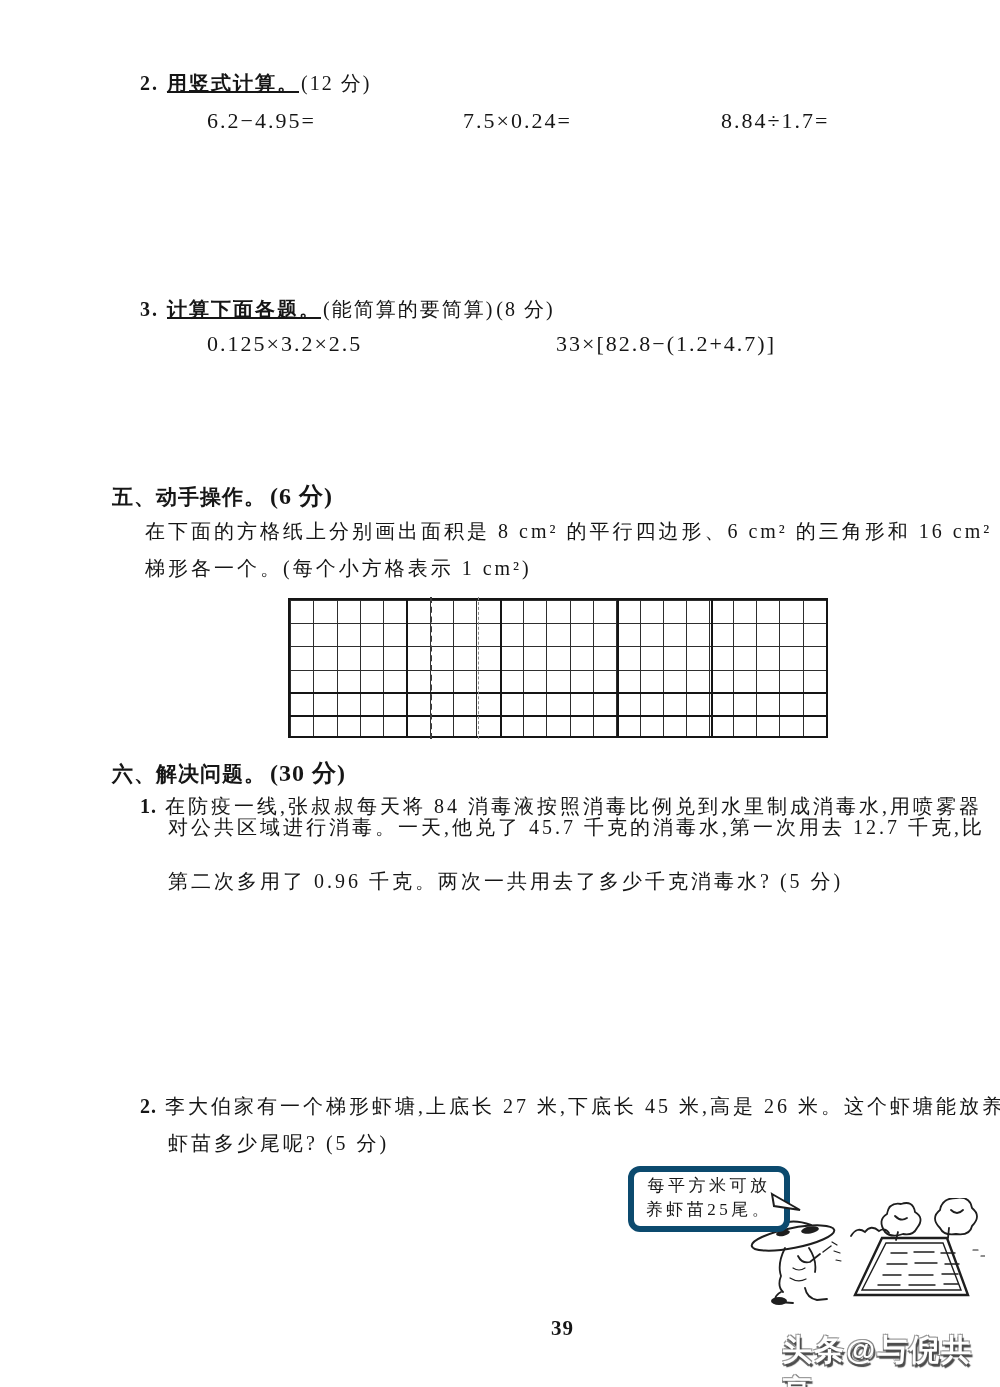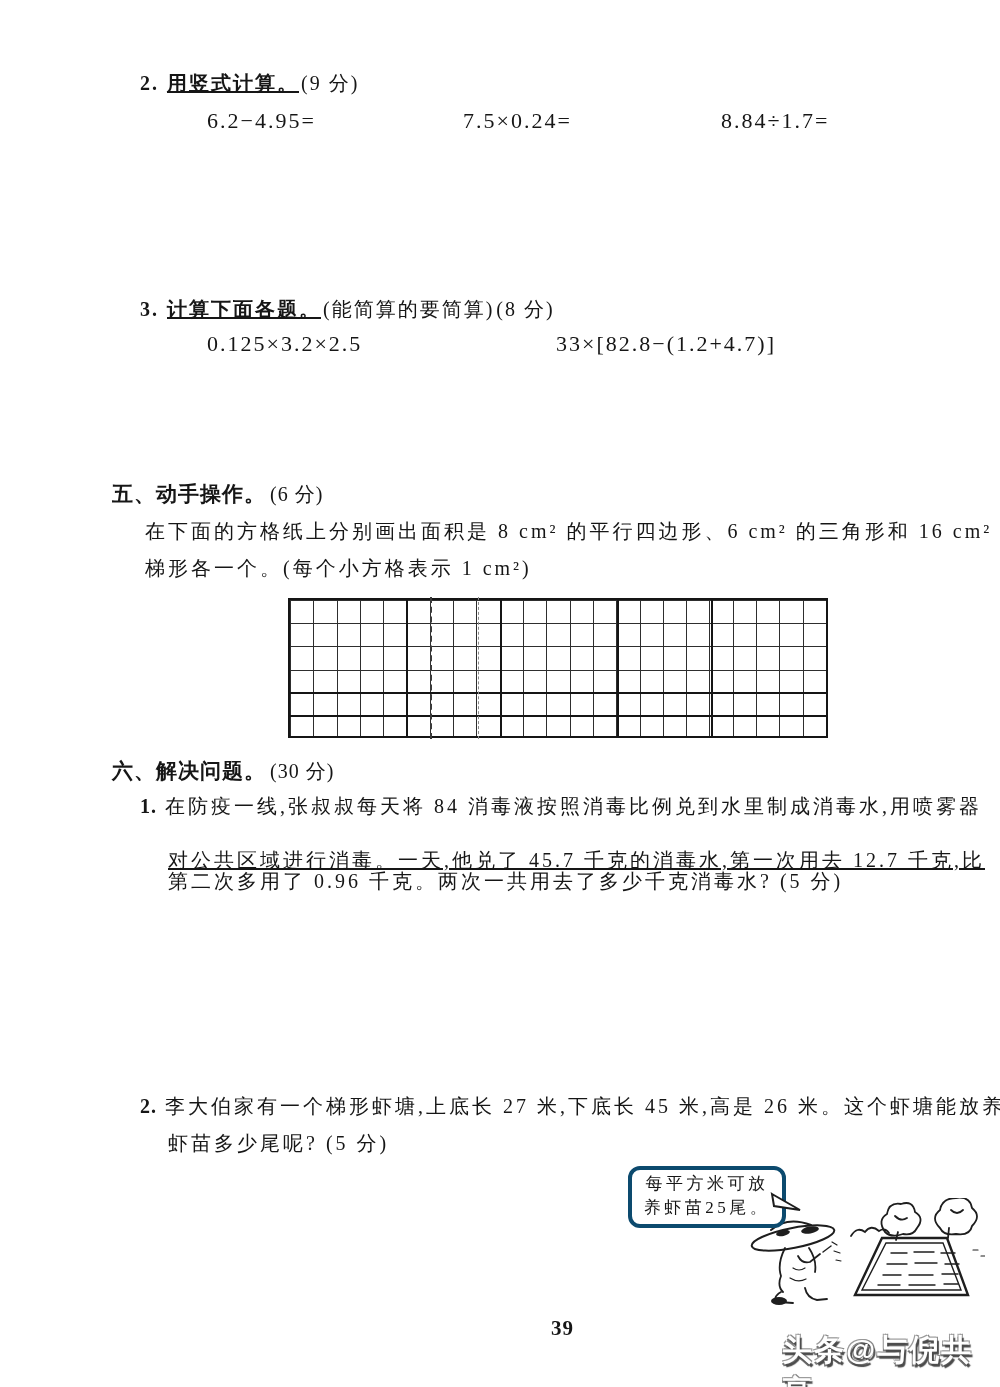--- a/index.html
+++ b/index.html
@@ -11,58 +11,58 @@
   
   .cn{font-size:20px;letter-spacing:3px;line-height:26px;}
   .cn .num{font-weight:bold;letter-spacing:1px;margin-right:8px;}
   
   .subhead{font-size:20px;letter-spacing:2px;}
   .subhead .num{font-weight:bold;margin-right:8px;}
   .subhead .ttl{font-weight:bold;text-decoration:underline;}
   .subhead .pts{font-weight:normal;margin-left:2px;}
   
   .bighead{font-family:"Liberation Sans","DejaVu Sans",sans-serif;font-size:21px;font-weight:bold;letter-spacing:1px;}
-  .bighead .pts{font-family:"Liberation Serif","DejaVu Serif",serif;font-weight:normal;font-size:20px;margin-left:4px;}
+  .bighead .pts{font-family:"Liberation Serif","DejaVu Serif",serif;font-weight:bold;font-size:24px;margin-left:4px;}
   
   .math{font-size:22px;letter-spacing:2px;margin-left:41px;}
   
   #grid{
     position:absolute;left:288px;top:598px;width:540px;height:140px;
     border:2.5px solid #151515;box-sizing:border-box;
     background-image:
       repeating-linear-gradient(to right,#2e2e2e 0 1px,transparent 1px 23.3px),
       repeating-linear-gradient(to bottom,#2e2e2e 0 1px,transparent 1px 23.2px);
   }
   .gv{position:absolute;top:0;bottom:0;width:2px;background:#151515;}
   .gh{position:absolute;left:0;right:0;height:2px;background:#151515;}
   .fold1{position:absolute;top:-3px;bottom:-3px;left:140px;width:0;border-left:2px dashed #3a3a3a;}
   .fold2{position:absolute;top:-3px;bottom:-3px;left:188px;width:0;border-left:1px dashed #8a8a8a;}
   
   #bubble{
     position:absolute;left:628px;top:1166px;width:150px;height:52px;
-    border:4px solid #0c4a6e;border-radius:12px;background:#fff;
+    border:6px solid #0c4a6e;border-radius:12px;background:#fff;
     font-size:17px;letter-spacing:3.5px;line-height:24px;text-align:center;
     padding-top:2px;box-sizing:content-box;z-index:2;
   }
   #bubble-tail{position:absolute;left:770px;top:1188px;z-index:3;}
   
   #page-number{position:absolute;left:551px;top:1316px;font-size:21px;font-weight:bold;letter-spacing:1px;}
   #watermark{
     position:absolute;left:782px;top:1330px;
     font-family:"Liberation Sans","DejaVu Sans",sans-serif;
     font-size:30px;font-weight:bold;letter-spacing:2px;color:#ffffff;
     text-shadow:2px 3px 1px #4a4a4a,-1px -1px 0 #9a9a9a,1px -1px 0 #888888,-1px 2px 0 #777777;
   }
   svg{display:block;}
 </style>
 </head>
 <body>
 
 <div class="abs subhead" style="left:140px;top:70px;">
-  <span class="num">2.</span><span class="ttl">用竖式计算。</span><span class="pts">(9 分)</span>
+  <span class="num">2.</span><span class="ttl">用竖式计算。</span><span class="pts">(12 分)</span>
 </div>
 <div class="abs math" style="left:166px;top:108px;">6.2−4.95=</div>
 <div class="abs math" style="left:422px;top:108px;">7.5×0.24=</div>
 <div class="abs math" style="left:680px;top:108px;text-align:center;">8.84÷1.7=</div>
 
 <div class="abs subhead" style="left:140px;top:296px;text-align:center;">
   <span class="num">3.</span><span class="ttl">计算下面各题。</span><span class="pts">(能简算的要简算)</span><span class="pts">(8 分)</span>
 </div>
 <div class="abs math" style="left:166px;top:331px;">0.125×3.2×2.5</div>
 <div class="abs math" style="left:515px;top:331px;">33×[82.8−(1.2+4.7)]</div>
@@ -84,21 +84,21 @@
   <div class="fold2"></div>
 </div>
 
 <div class="abs bighead" style="left:112px;top:757px;">
   <span>六、</span><span>解决问题。</span><span class="pts">(30 分)</span>
 </div>
 
 <div class="abs cn" style="left:140px;top:793px;">
   <span class="num">1.</span><span>在防疫一线,张叔叔每天将 84 消毒液按照消毒比例兑到水里制成消毒水,用喷雾器</span>
 </div>
-<div class="abs cn" style="left:168px;top:847px;text-decoration:underline;">对公共区域进行消毒。一天,他兑了 45.7 千克的消毒水,第一次用去 12.7 千克,比</div>
+<div class="abs cn" style="left:168px;top:814px;">对公共区域进行消毒。一天,他兑了 45.7 千克的消毒水,第一次用去 12.7 千克,比</div>
 <div class="abs cn" style="left:168px;top:868px;">第二次多用了 0.96 千克。两次一共用去了多少千克消毒水? (5 分)</div>
 
 <div class="abs cn" style="left:140px;top:1093px;">
   <span class="num">2.</span><span>李大伯家有一个梯形虾塘,上底长 27 米,下底长 45 米,高是 26 米。这个虾塘能放养</span>
 </div>
 <div class="abs cn" style="left:168px;top:1130px;">虾苗多少尾呢? (5 分)</div>
 
 <div id="bubble">
   <div>每平方米可放</div>
   <div>养虾苗25尾。</div>

